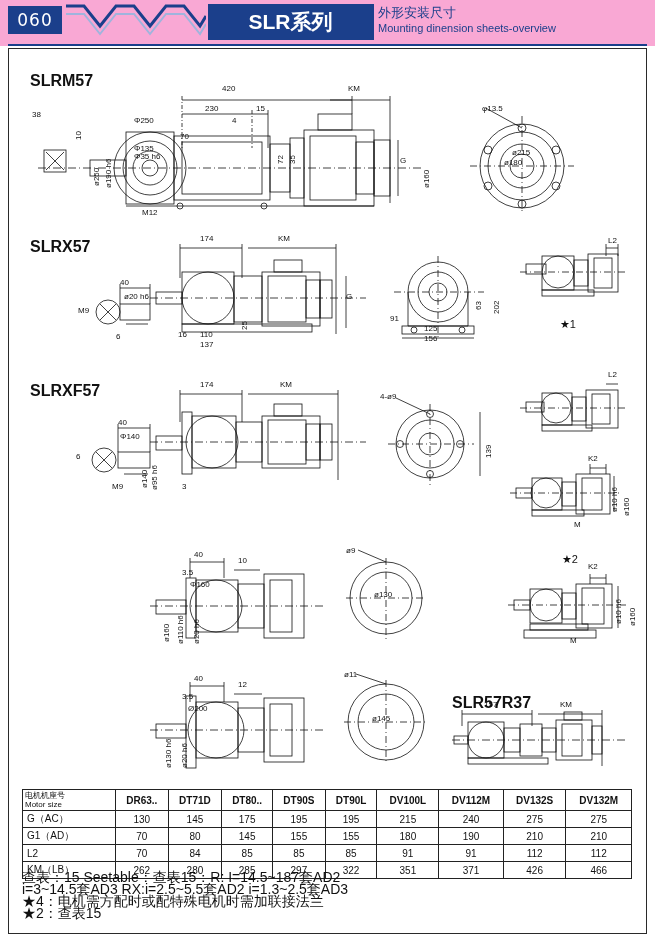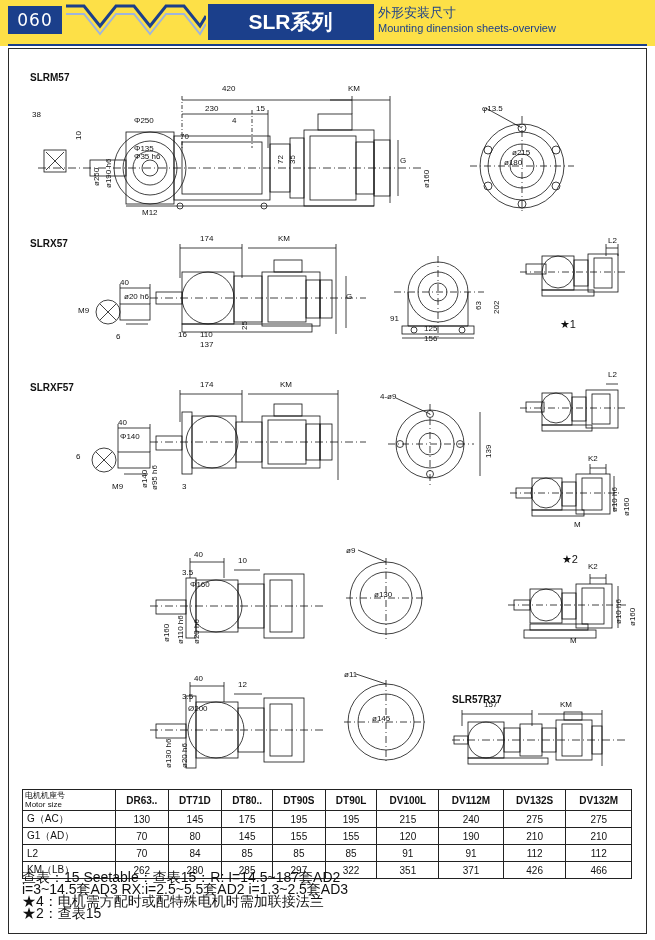--- a/index.html
+++ b/index.html
@@ -7,38 +7,38 @@
     width:655px;height:940px;
     background:#ffffff;
     font-family:"Liberation Sans", sans-serif;
     color:#111;
     position:relative;
     overflow:hidden;
   }
   .page{position:relative;width:655px;height:940px;}
 
   
-  .header{position:absolute;left:0;top:0;width:655px;height:46px;background:#fde047;}
+  .header{position:absolute;left:0;top:0;width:655px;height:46px;background:#f9a8d4;}
   .pagebox{position:absolute;left:8px;top:6px;width:54px;height:28px;background:#1b3f8b;color:#fff;
       font-size:17px;letter-spacing:1px;text-align:center;line-height:28px;font-family:"DejaVu Sans", sans-serif;}
   .zig{position:absolute;left:66px;top:4px;width:140px;height:34px;overflow:hidden;}
   .zig svg{display:block;}
   .hdr-mid{position:absolute;left:208px;top:4px;width:165px;height:36px;background:#1b3f8b;}
   .hdr-mid span{display:block;color:#fff;font-size:21px;text-align:center;line-height:36px;font-weight:bold;}
   .hdr-right{position:absolute;left:378px;top:4px;height:36px;}
   .hdr-right .cn{font-size:13px;color:#1b3f8b;line-height:17px;}
   .hdr-right .en{font-size:11px;color:#1b3f8b;line-height:15px;}
   .hdr-rule{position:absolute;left:373px;top:4px;width:1px;height:36px;background:#1b3f8b;}
   .hdr-underline{position:absolute;left:8px;top:44px;width:639px;height:2px;background:#1b3f8b;}
 
   
   .frame{position:absolute;left:8px;top:48px;width:637px;height:884px;border:1px solid #2a2a2a;}
 
   
-  .sect{position:absolute;font-size:10px;font-weight:bold;color:#111;}
+  .sect{position:absolute;font-size:16px;font-weight:bold;color:#111;}
 
   
   .dw{position:absolute;}
   .dw svg{display:block;}
 
   
   .tbl{position:absolute;left:22px;top:789px;width:610px;border-collapse:collapse;}
   .tbl td,.tbl th{border:1px solid #222;font-size:10px;text-align:center;height:16px;padding:0;color:#111;}
   .tbl .rowhdr{text-align:left;padding-left:4px;width:88px;font-size:10px;}
   .tbl .hcell{font-size:10px;font-weight:bold;}
@@ -538,21 +538,21 @@
       <td>275</td>
       <td>275</td>
     </tr>
     <tr>
       <td class="rowhdr">G1（AD）</td>
       <td>70</td>
       <td>80</td>
       <td>145</td>
       <td>155</td>
       <td>155</td>
-      <td>120</td>
+      <td>180</td>
       <td>190</td>
       <td>210</td>
       <td>210</td>
     </tr>
     <tr>
       <td class="rowhdr">L2</td>
       <td>70</td>
       <td>84</td>
       <td>85</td>
       <td>85</td>

